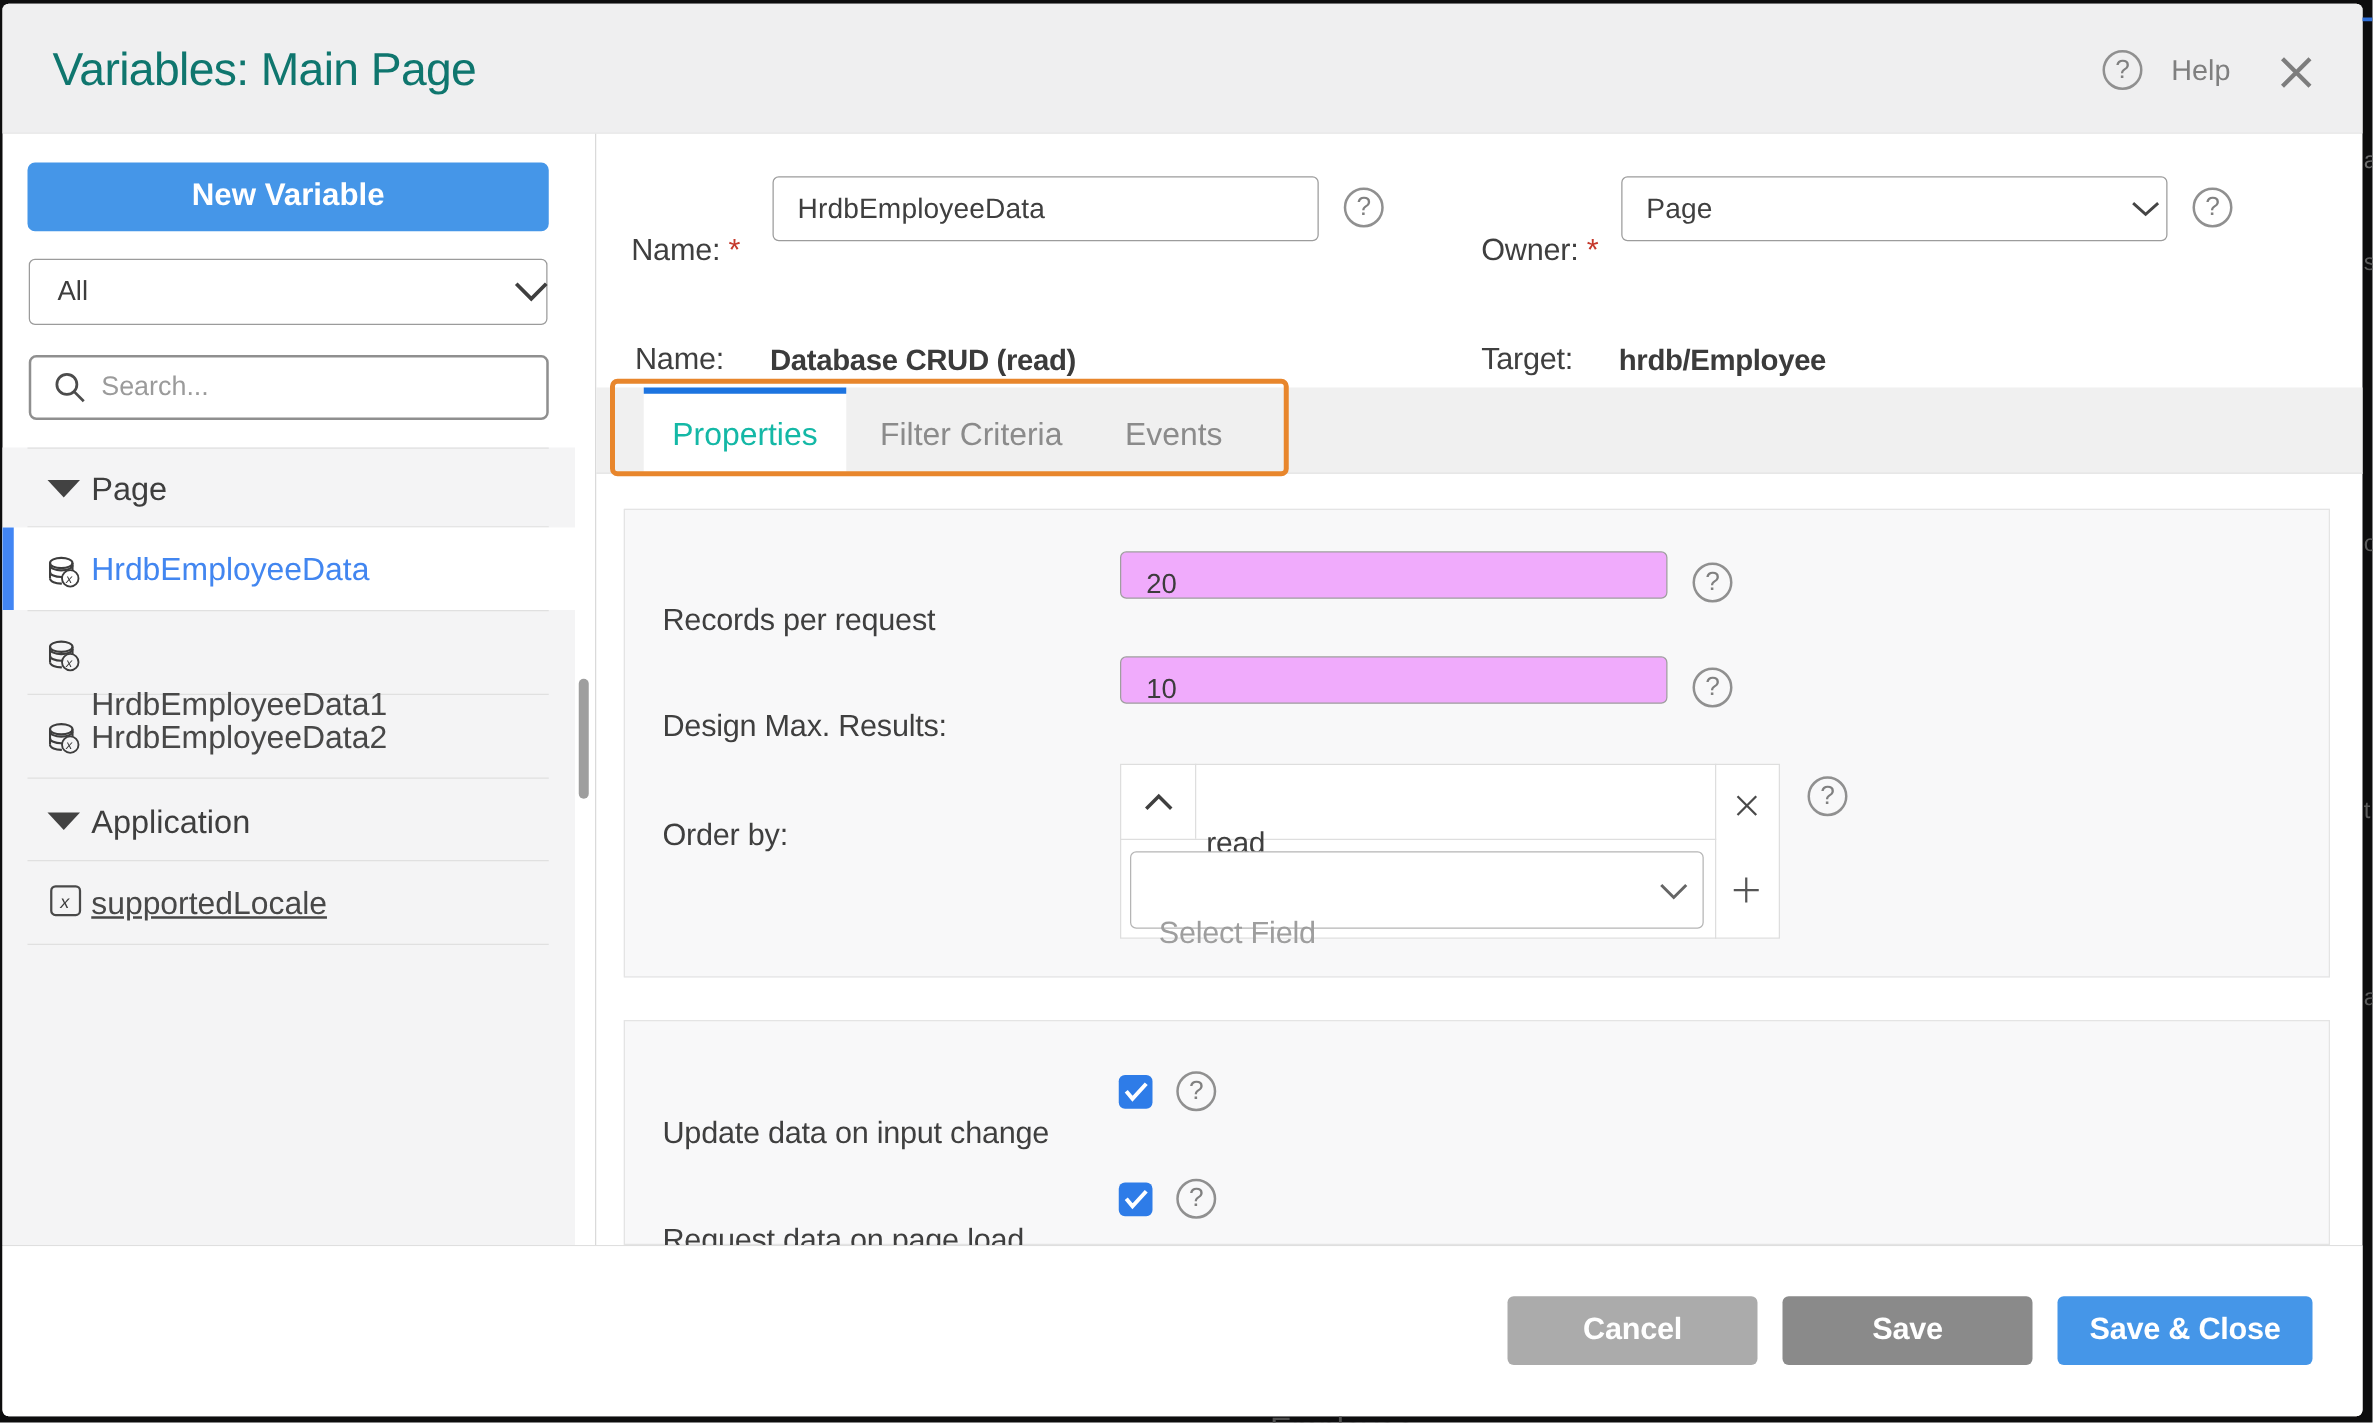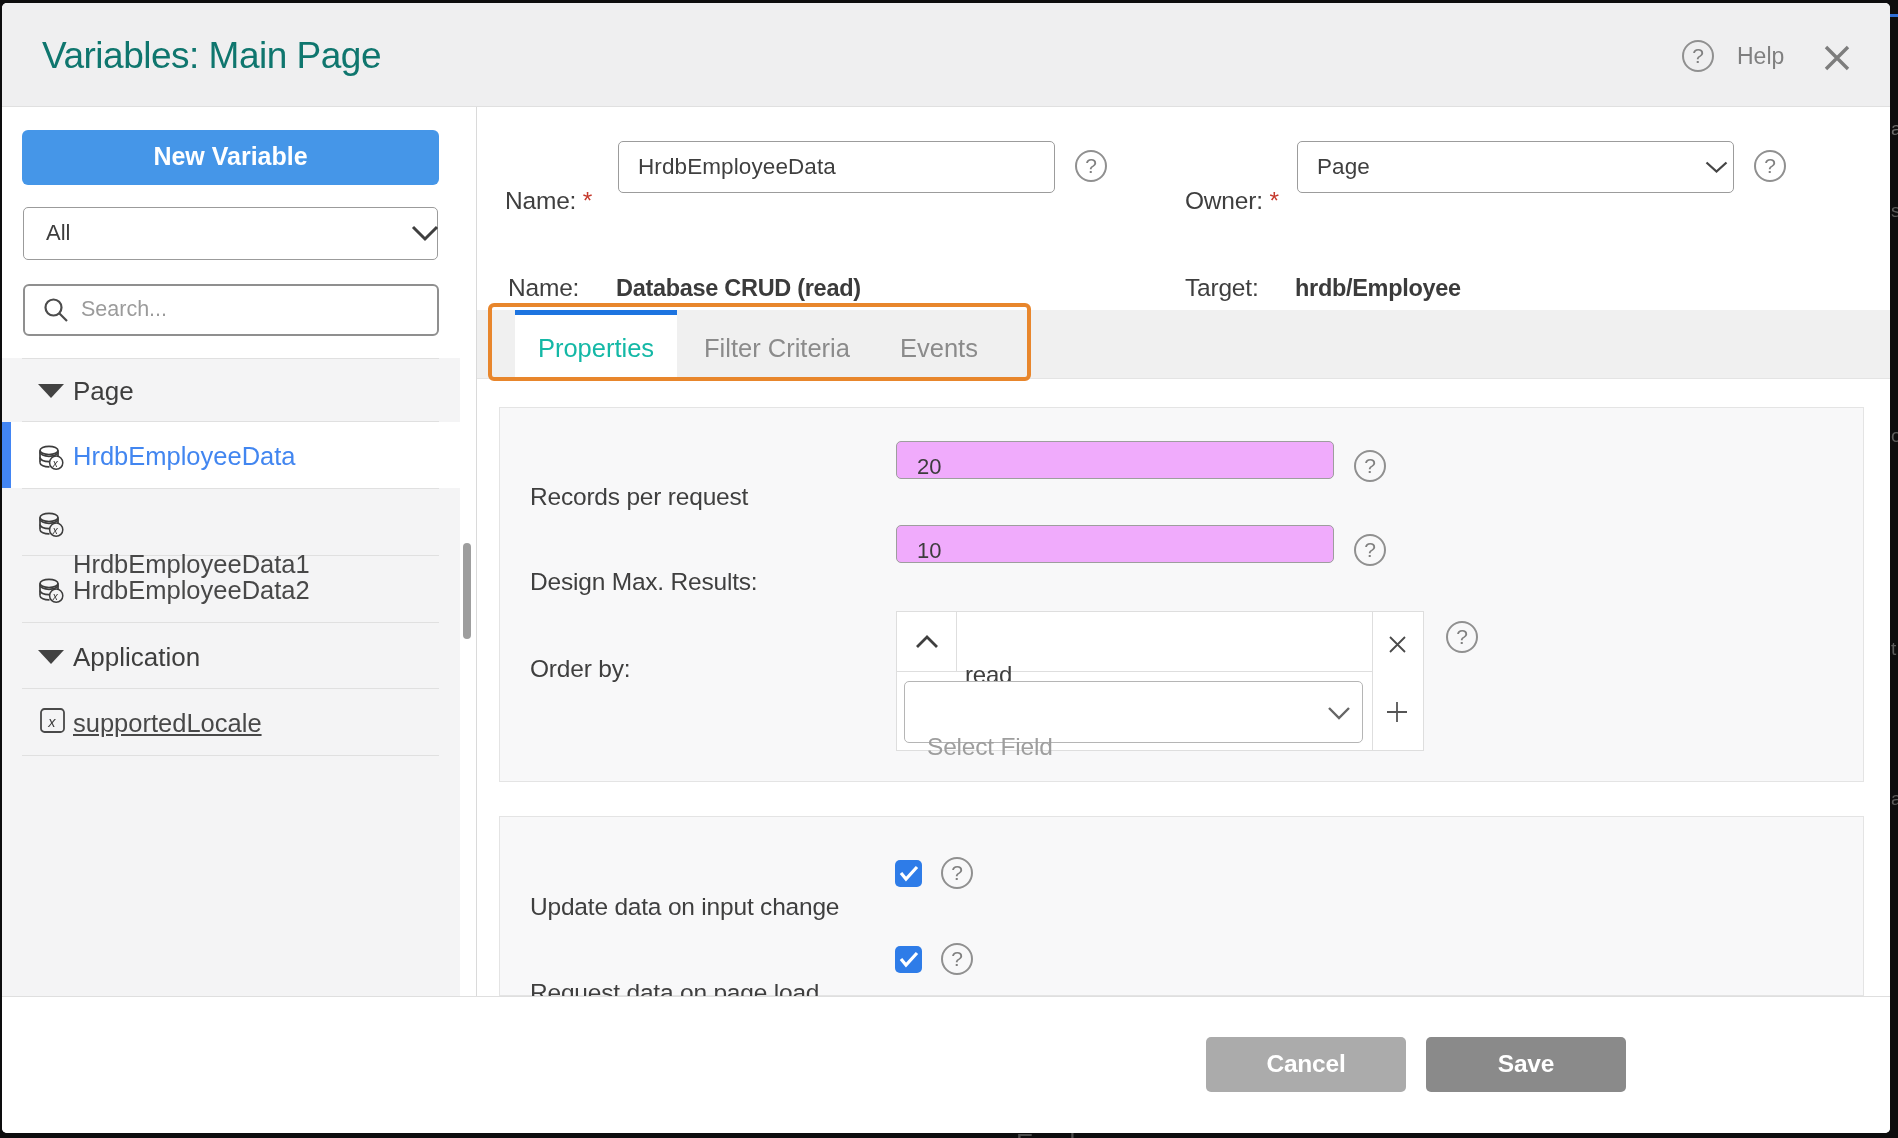--- a/index.html
+++ b/index.html
@@ -199,20 +199,21 @@
   <div class="lbl" style="left:530px; top:946px;">Request data on page load</div>
   <div class="checkbox" style="left:895px; top:946px;"></div>
   <svg class="abs" style="left:899px; top:951px;" width="20" height="17" viewBox="0 0 20 17">
       <path d="M2 8 L7 14 L18 2" stroke="#fff" stroke-width="3.2" fill="none"></path>
     </svg>
   <div class="qm" style="left:941px; top:943px;">?</div>
 
   <div class="footer"></div>
   <div class="btn" style="left:1206px; width:200px; background:#ababab;">Cancel</div>
   <div class="btn" style="left:1426px; width:200px; background:#8a8a8a;">Save</div>
+  <div class="btn" style="left:1646px; width:204px; background:#4596e8;">Save &amp; Close</div>
 
   <div class="abs" style="left:1890px; top:14px; width:8px; height:3px; background:#2f6fd8;"></div>
   <div class="abs" style="left:1891px; top:118px; color:#6a6a6a; font-size:19px;">a</div>
   <div class="abs" style="left:1891px; top:200px; color:#5a5a5a; font-size:19px;">si</div>
   <div class="abs" style="left:1891px; top:425px; color:#5a5a5a; font-size:19px;">o</div>
   <div class="abs" style="left:1891px; top:638px; color:#5a5a5a; font-size:19px;">t</div>
   <div class="abs" style="left:1891px; top:788px; color:#5a5a5a; font-size:19px;">a</div>
   <div class="abs" style="left:1016px; top:1128px; color:#4d4d4d; font-size:26px;">Employee</div>
 </div>
 

